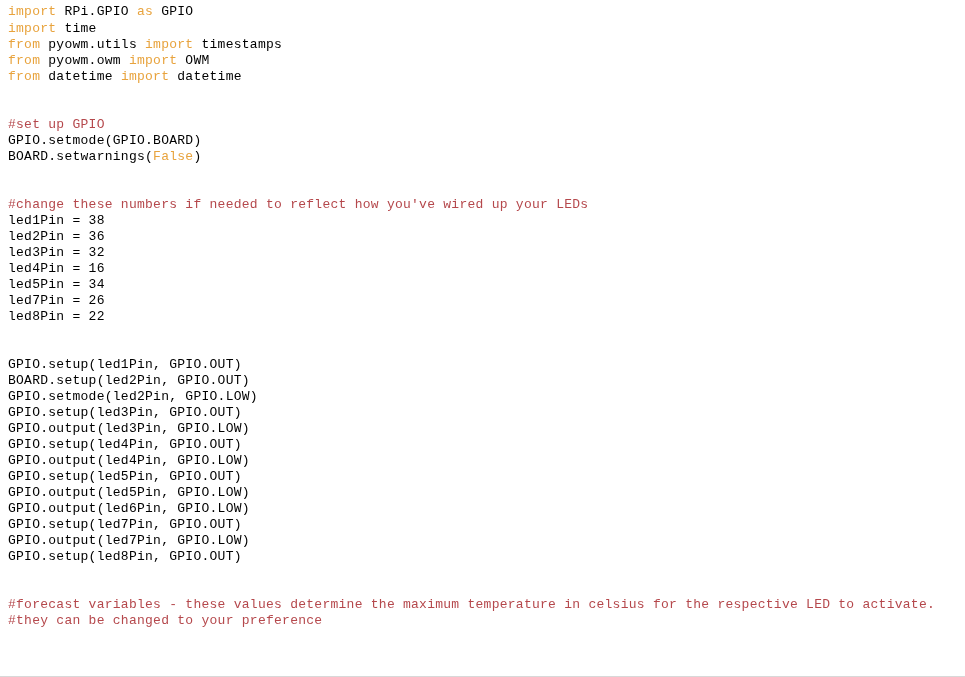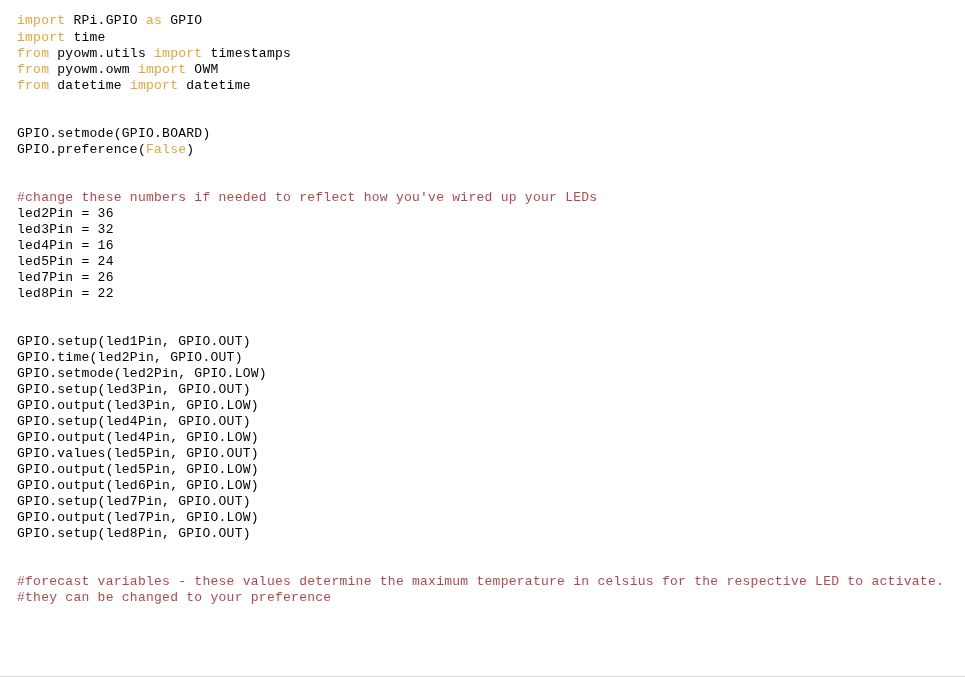--- a/index.html
+++ b/index.html
@@ -11,21 +11,21 @@
     width: 965px;
     height: 677px;
     overflow: hidden;
     font-family: "Liberation Mono", "DejaVu Sans Mono", monospace;
   }
   #code-listing {
     position: relative;
     width: 965px;
     height: 677px;
     background: #ffffff;
-    padding: 12px;
+    padding: 3px;
     box-sizing: border-box;
   }
   .code-line {
     position: relative;
     height: 16px;
     line-height: 16px;
     font-size: 13px;
     letter-spacing: 0.02em;
     white-space: pre;
     padding-left: 5px;
@@ -54,41 +54,43 @@
 
 <div id="code-listing">
   <div id="code-lines">
       <div class="code-line"><span class="tok-kw">import</span><span class="tok-plain"> RPi.GPIO </span><span class="tok-kw">as</span><span class="tok-plain"> GPIO</span></div>
       <div class="code-line"><span class="tok-kw">import</span><span class="tok-plain"> time</span></div>
       <div class="code-line"><span class="tok-kw">from</span><span class="tok-plain"> pyowm.utils </span><span class="tok-kw">import</span><span class="tok-plain"> timestamps</span></div>
       <div class="code-line"><span class="tok-kw">from</span><span class="tok-plain"> pyowm.owm </span><span class="tok-kw">import</span><span class="tok-plain"> OWM</span></div>
       <div class="code-line"><span class="tok-kw">from</span><span class="tok-plain"> datetime </span><span class="tok-kw">import</span><span class="tok-plain"> datetime</span></div>
       <div class="code-line blank-line"></div>
       <div class="code-line blank-line"></div>
+      <div class="code-line"><span class="tok-comment">#set up GPIO</span></div>
       <div class="code-line"><span class="tok-plain">GPIO.setmode(GPIO.BOARD)</span></div>
-      <div class="code-line"><span class="tok-plain">GPIO.preference(</span><span class="tok-kw">False</span><span class="tok-plain">)</span></div>
+      <div class="code-line"><span class="tok-plain">BOARD.setwarnings(</span><span class="tok-kw">False</span><span class="tok-plain">)</span></div>
       <div class="code-line blank-line"></div>
       <div class="code-line blank-line"></div>
       <div class="code-line"><span class="tok-comment">#change these numbers if needed to reflect how you've wired up your LEDs</span></div>
+      <div class="code-line"><span class="tok-plain">led1Pin = 38</span></div>
       <div class="code-line"><span class="tok-plain">led2Pin = 36</span></div>
       <div class="code-line"><span class="tok-plain">led3Pin = 32</span></div>
       <div class="code-line"><span class="tok-plain">led4Pin = 16</span></div>
-      <div class="code-line"><span class="tok-plain">led5Pin = 24</span></div>
+      <div class="code-line"><span class="tok-plain">led5Pin = 34</span></div>
       <div class="code-line"><span class="tok-plain">led7Pin = 26</span></div>
       <div class="code-line"><span class="tok-plain">led8Pin = 22</span></div>
       <div class="code-line blank-line"></div>
       <div class="code-line blank-line"></div>
       <div class="code-line"><span class="tok-plain">GPIO.setup(led1Pin, GPIO.OUT)</span></div>
-      <div class="code-line"><span class="tok-plain">GPIO.time(led2Pin, GPIO.OUT)</span></div>
+      <div class="code-line"><span class="tok-plain">BOARD.setup(led2Pin, GPIO.OUT)</span></div>
       <div class="code-line"><span class="tok-plain">GPIO.setmode(led2Pin, GPIO.LOW)</span></div>
       <div class="code-line"><span class="tok-plain">GPIO.setup(led3Pin, GPIO.OUT)</span></div>
       <div class="code-line"><span class="tok-plain">GPIO.output(led3Pin, GPIO.LOW)</span></div>
       <div class="code-line"><span class="tok-plain">GPIO.setup(led4Pin, GPIO.OUT)</span></div>
       <div class="code-line"><span class="tok-plain">GPIO.output(led4Pin, GPIO.LOW)</span></div>
-      <div class="code-line"><span class="tok-plain">GPIO.values(led5Pin, GPIO.OUT)</span></div>
+      <div class="code-line"><span class="tok-plain">GPIO.setup(led5Pin, GPIO.OUT)</span></div>
       <div class="code-line"><span class="tok-plain">GPIO.output(led5Pin, GPIO.LOW)</span></div>
       <div class="code-line"><span class="tok-plain">GPIO.output(led6Pin, GPIO.LOW)</span></div>
       <div class="code-line"><span class="tok-plain">GPIO.setup(led7Pin, GPIO.OUT)</span></div>
       <div class="code-line"><span class="tok-plain">GPIO.output(led7Pin, GPIO.LOW)</span></div>
       <div class="code-line"><span class="tok-plain">GPIO.setup(led8Pin, GPIO.OUT)</span></div>
       <div class="code-line blank-line"></div>
       <div class="code-line blank-line"></div>
       <div class="code-line"><span class="tok-comment">#forecast variables - these values determine the maximum temperature in celsius for the respective LED to activate.</span></div>
       <div class="code-line"><span class="tok-comment">#they can be changed to your preference</span></div>
     </div>

